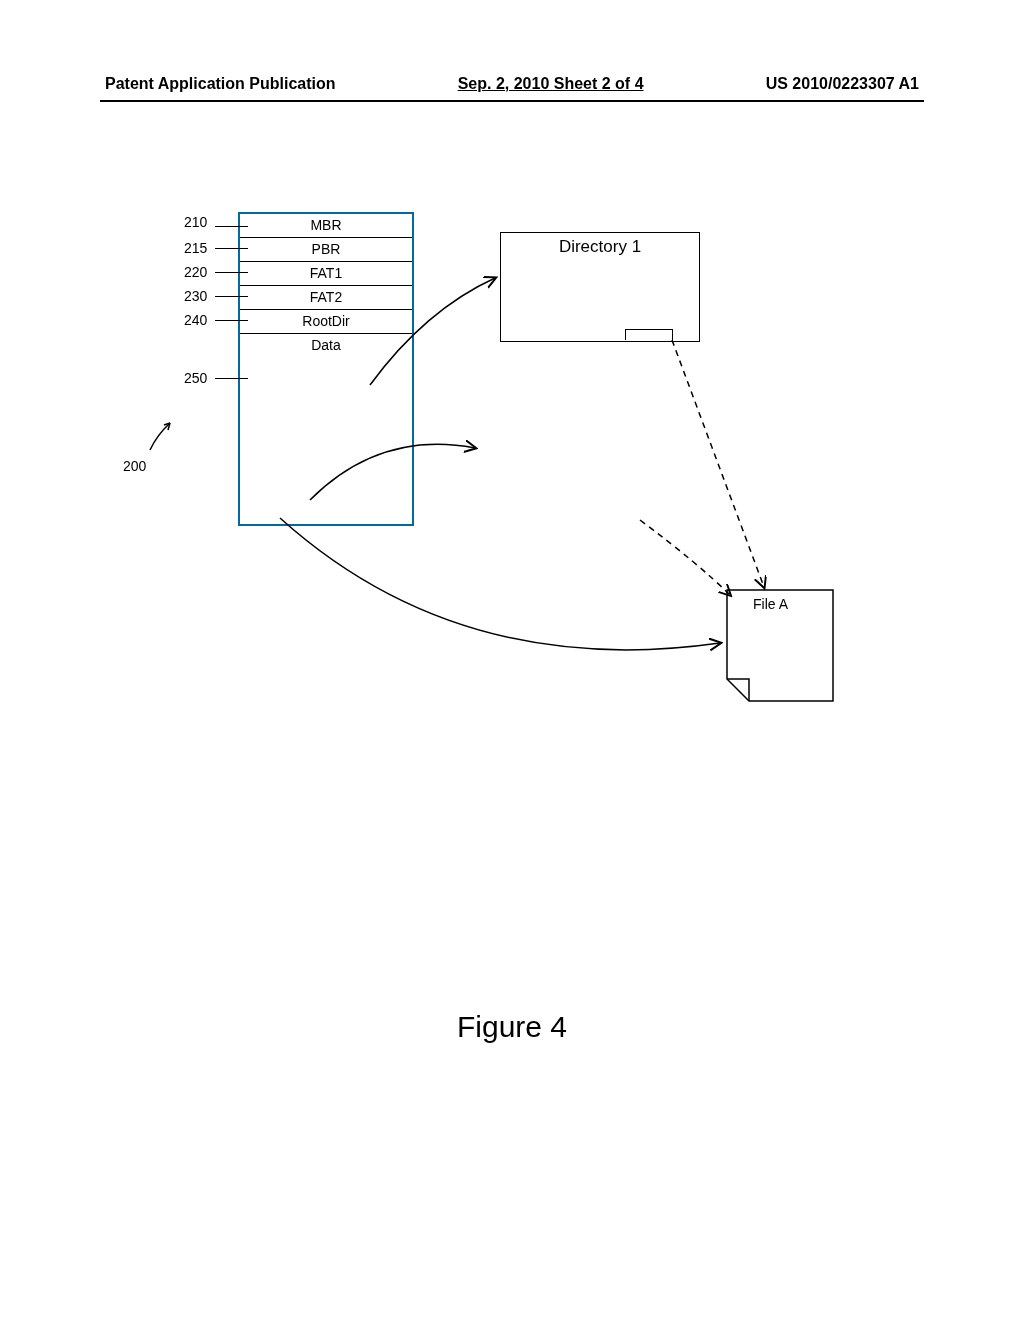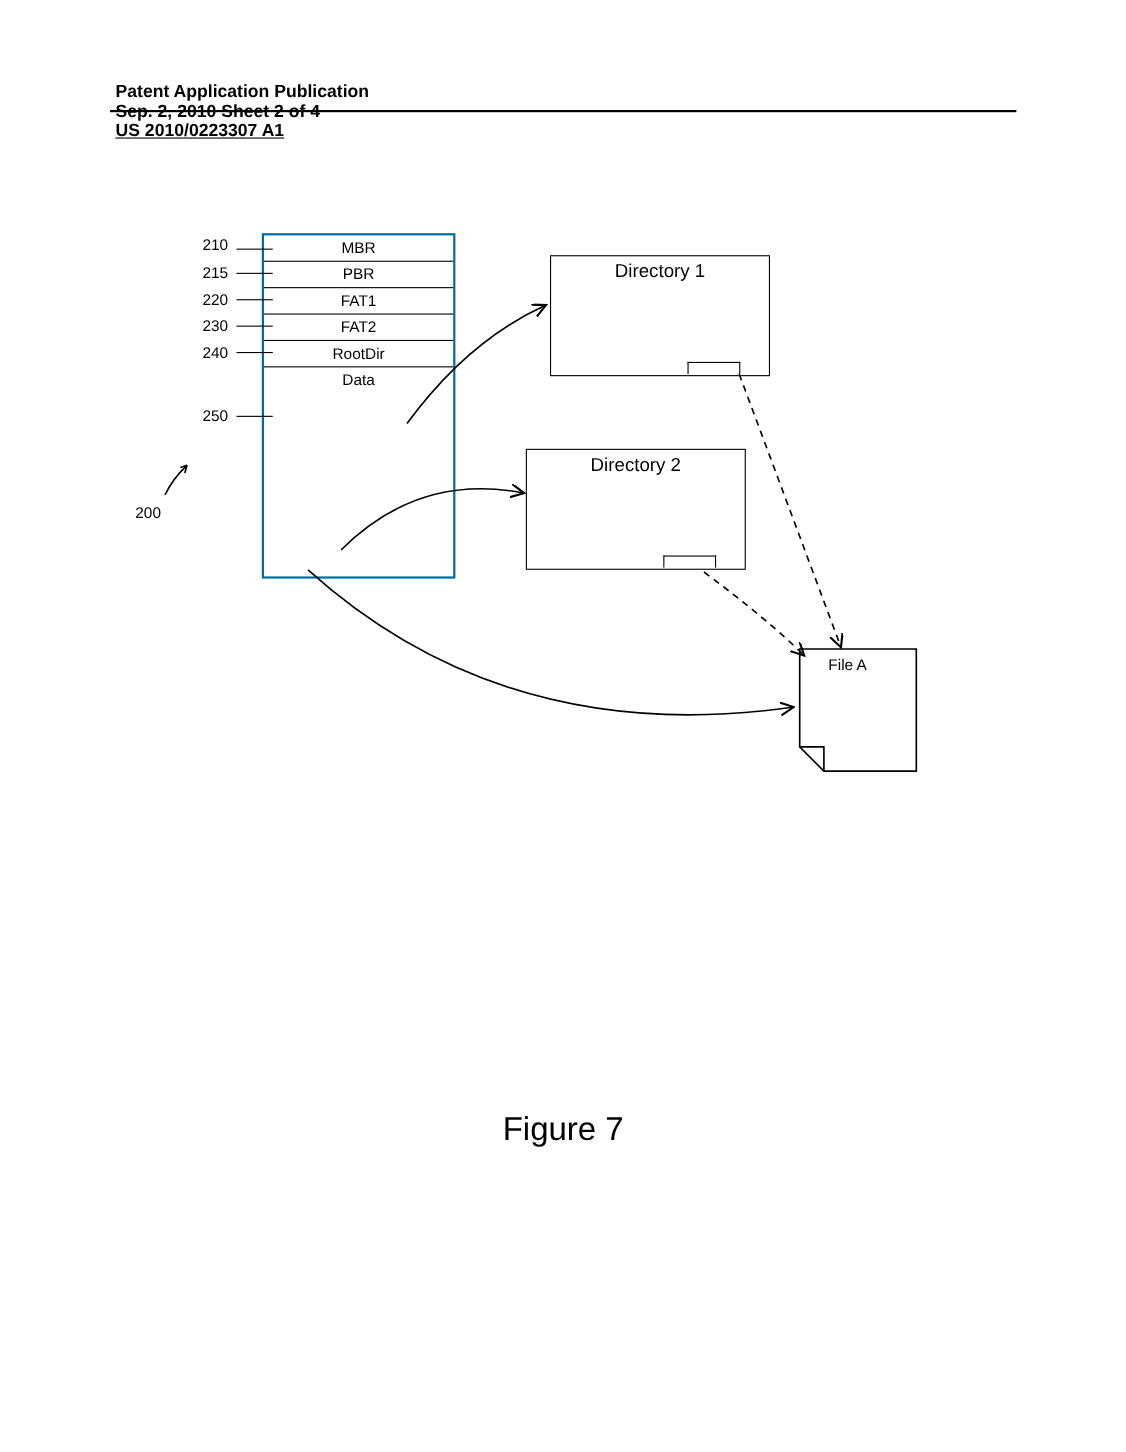--- a/index.html
+++ b/index.html
@@ -12,31 +12,30 @@
     }
     .header {
       position: absolute;
       top: 75px;
       left: 0;
       right: 0;
       padding: 0 105px;
       display: flex;
       justify-content: space-between;
       font-size: 16px;
-      flex-direction: column;
     }
     .header-left {
       font-weight: bold;
     }
     .header-center {
       font-weight: bold;
+      text-decoration: underline;
     }
     .header-right {
       font-weight: bold;
-      text-decoration: underline;
     }
     .header-line {
       position: absolute;
       top: 100px;
       left: 100px;
       right: 100px;
       border-top: 2px solid black;
     }
     .diagram-area {
       position: absolute;
@@ -171,24 +170,20 @@
   <svg style="position:absolute; left:145px; top:215px;" width="40" height="40">
     <path d="M 5 35 Q 12 20 25 8" stroke="black" fill="none" stroke-width="1.5"></path>
     <path d="M 25 8 L 19 10 M 25 8 L 23 15" stroke="black" fill="none" stroke-width="1.5"></path>
   </svg>
 
   <div class="dir-box" style="left:500px; top:32px;">
     <div class="dir-title">Directory 1</div>
     <div class="entry-box"></div>
   </div>
 
-  <div class="dir-box" style="left:478px; top:208px;">
-    <div class="dir-title">Directory 2</div>
-    <div class="entry-box"></div>
-  </div>
 
   <div class="file-box" style="left:725px; top:388px;">
     <svg width="110" height="115" style="position:absolute;">
       <path d="M 2 2 L 108 2 L 108 113 L 24 113 L 2 91 Z" fill="white" stroke="black" stroke-width="1.5"></path>
       <path d="M 2 91 L 24 91 L 24 113" fill="none" stroke="black" stroke-width="1.5"></path>
     </svg>
     <span class="file-text">File A</span>
   </div>
 
   <svg style="position:absolute; left:0; top:0;" width="1024" height="550">
@@ -204,13 +199,13 @@
 
     <path d="M 280 318 Q 460 480 720 443" stroke="black" fill="none" stroke-width="1.5" marker-end="url(#arrowhead)"></path>
 
     <path d="M 672 140 L 764 387" stroke="black" fill="none" stroke-width="1.5" stroke-dasharray="6,5" marker-end="url(#arrowhead)"></path>
 
     <path d="M 640 320 Q 700 365 730 395" stroke="black" fill="none" stroke-width="1.5" stroke-dasharray="6,5" marker-end="url(#arrowhead)"></path>
   </svg>
 
 </div>
 
-<div class="figure-caption">Figure 7</div>
+<div class="figure-caption">Figure 4</div>
 
 </body></html>

